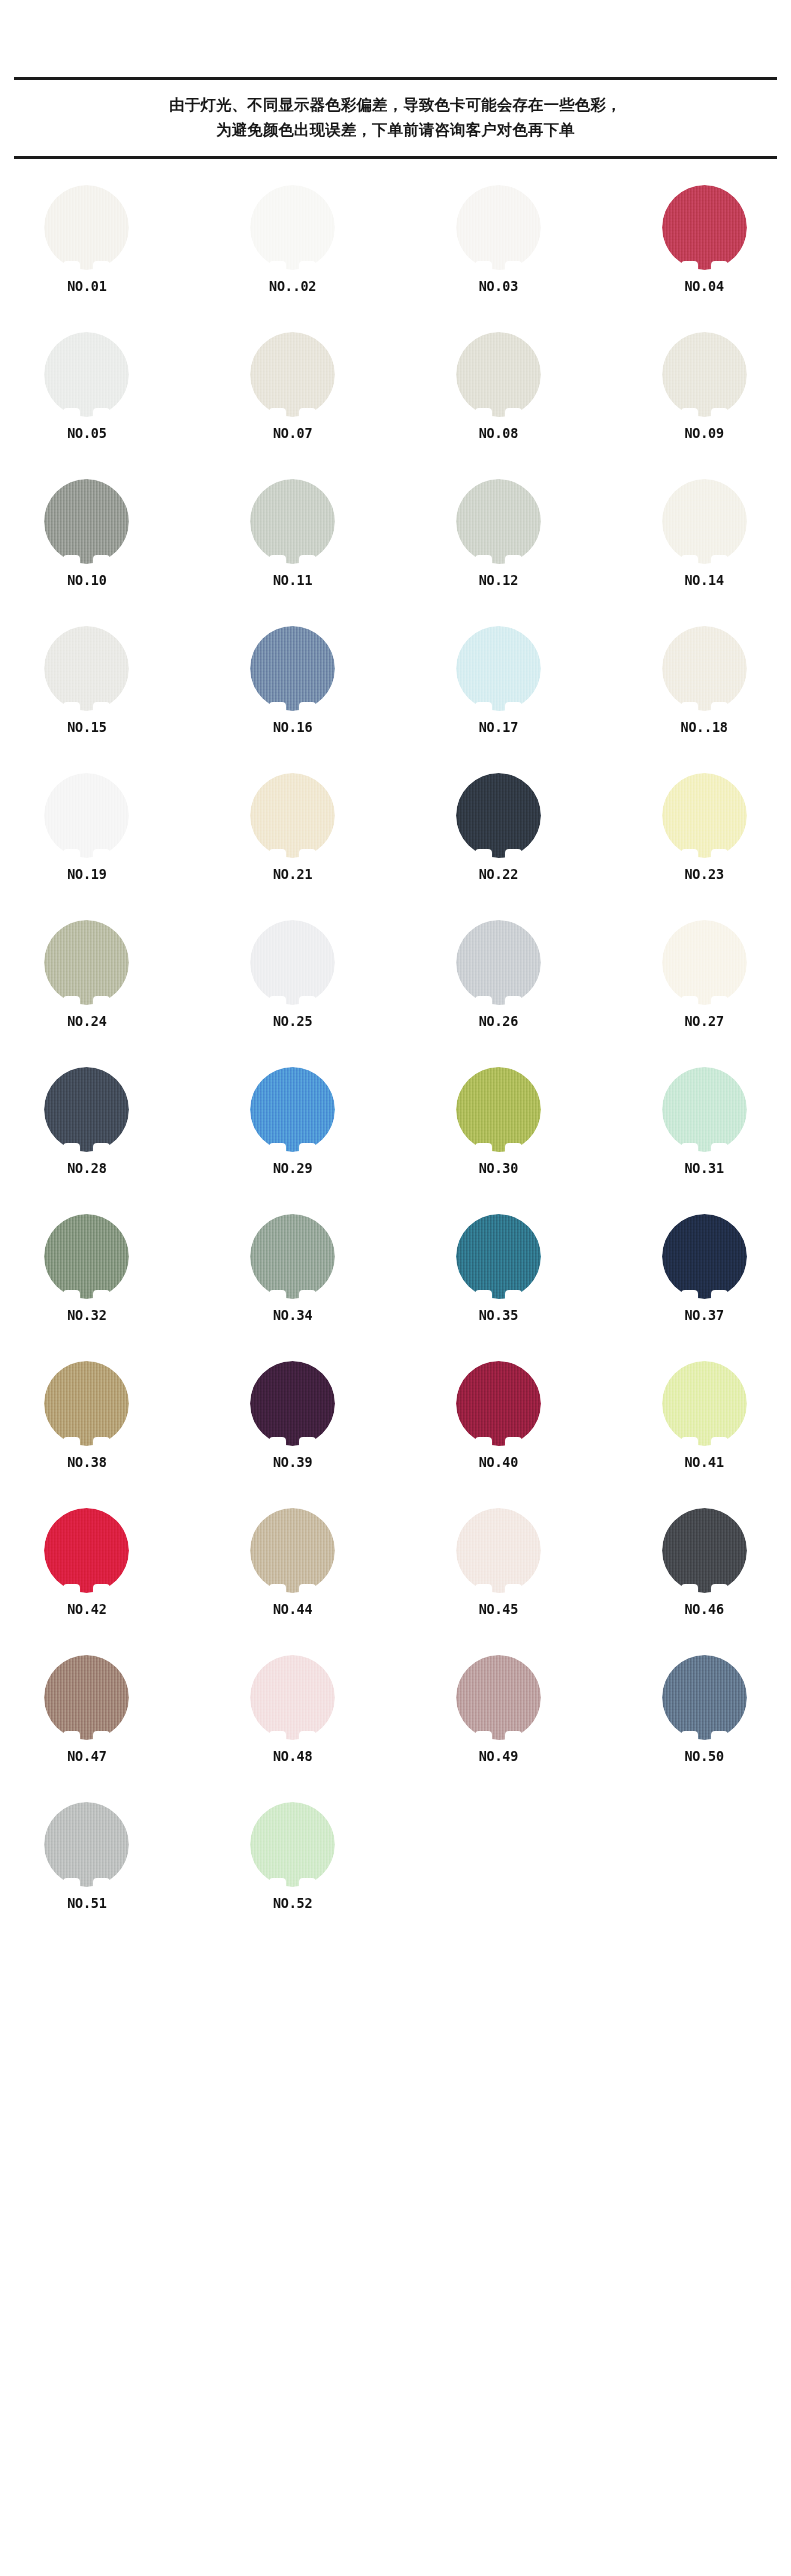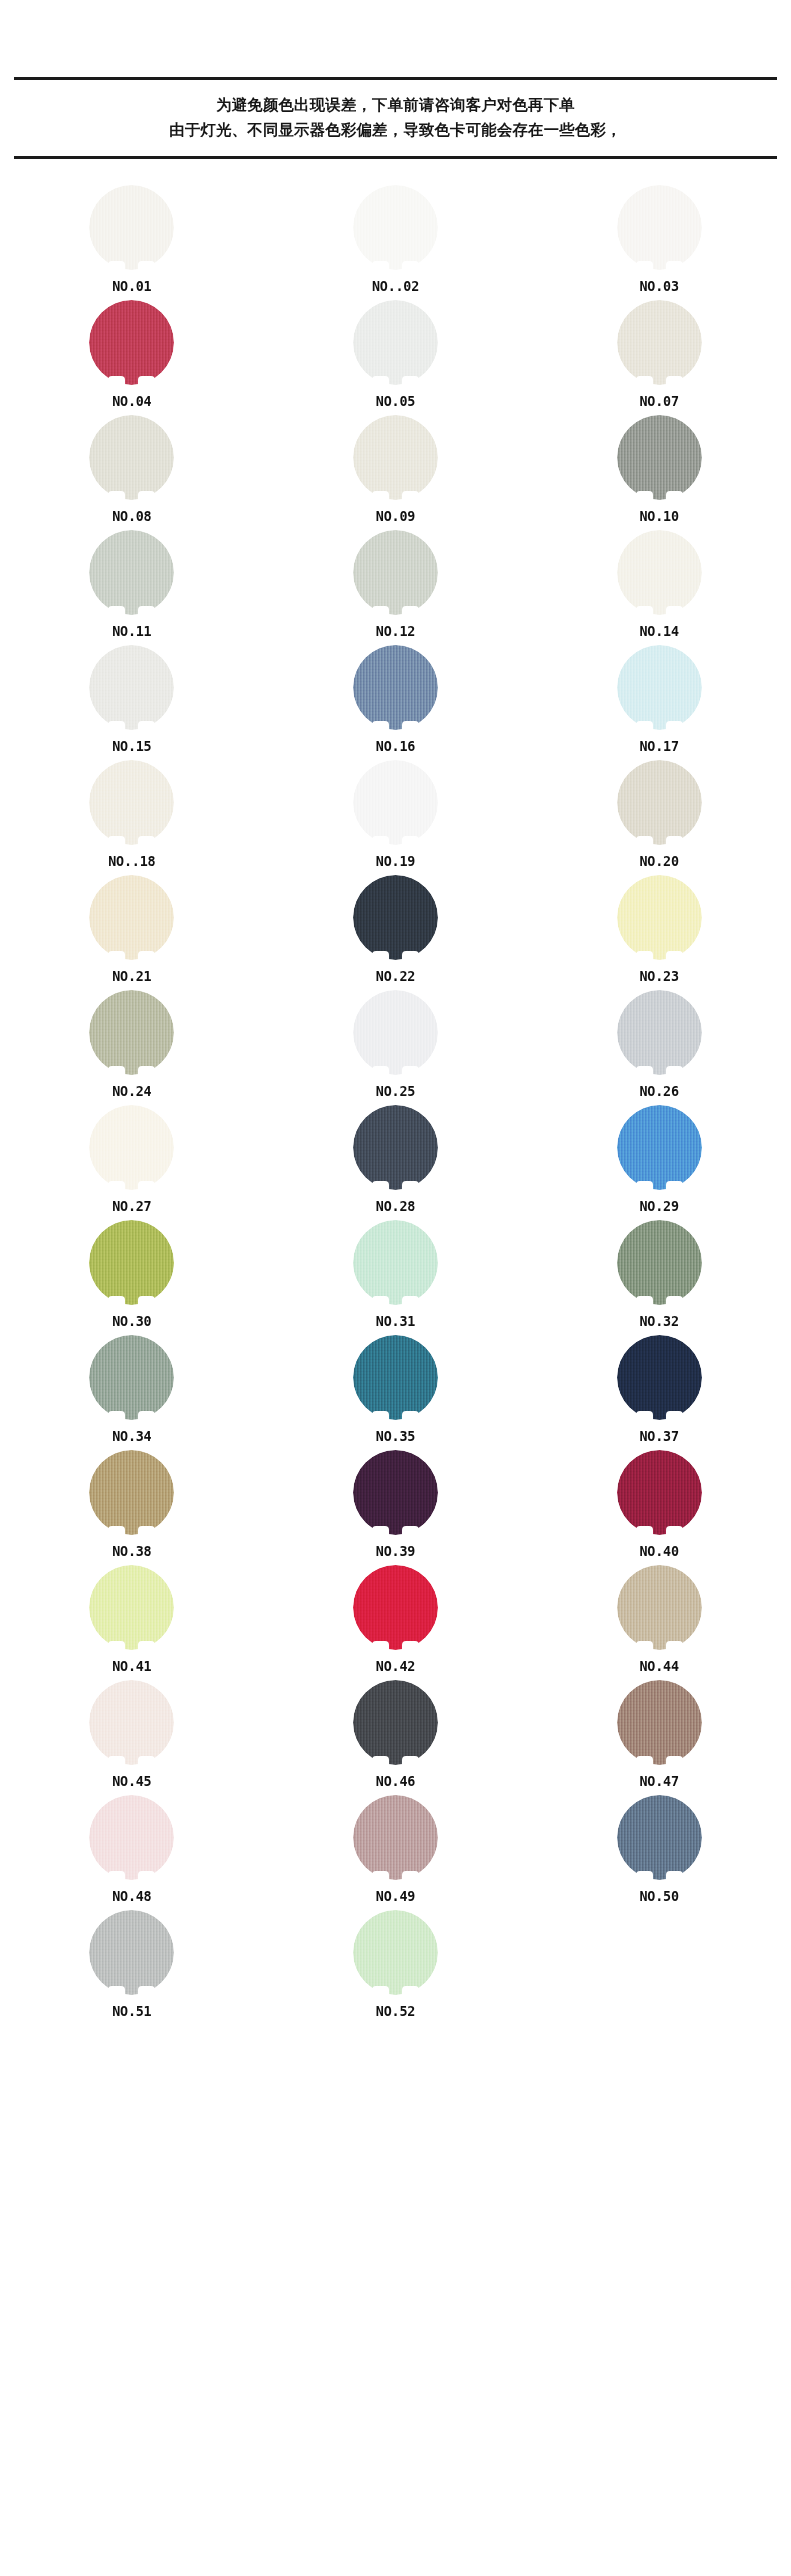--- a/index.html
+++ b/index.html
@@ -43,25 +43,26 @@
     letter-spacing: 0.3px;
     line-height: 1.62;
     white-space: nowrap;
   }
 
   
   .swatch-grid {
     margin: 0;
     padding: 26px 0 0 0;
     display: grid;
-    grid-template-columns: repeat(3, 1fr);
+    grid-template-columns: repeat(4, 1fr);
     column-gap: 0px;
     row-gap: 0px;
     width: 791px;
     box-sizing: border-box;
+    gap: 32px;
   }
 
   .swatch-cell {
     width: 100%;
     height: 115px;
     display: flex;
     flex-direction: column;
     align-items: center;
     justify-content: flex-start;
     box-sizing: border-box;
@@ -125,22 +126,22 @@
     letter-spacing: -0.2px;
     white-space: nowrap;
   }
 </style>
 </head>
 <body>
 
 <div class="page">
 
   <div class="notice">
+    <span class="notice-line">由于灯光、不同显示器色彩偏差，导致色卡可能会存在一些色彩，</span>
     <span class="notice-line">为避免颜色出现误差，下单前请咨询客户对色再下单</span>
-    <span class="notice-line">由于灯光、不同显示器色彩偏差，导致色卡可能会存在一些色彩，</span>
   </div>
 
   <div class="swatch-grid">
       <div class="swatch-cell">
         <div class="swatch-disc-wrap">
           <div class="swatch-disc" style="background-color: rgb(244, 242, 237);"></div>
           <div class="notch left"></div>
           <div class="notch right"></div>
         </div>
         <div class="swatch-label">NO.01</div>
@@ -268,28 +269,20 @@
       <div class="swatch-cell">
         <div class="swatch-disc-wrap">
           <div class="swatch-disc" style="background-color: rgb(245, 245, 245);"></div>
           <div class="notch left"></div>
           <div class="notch right"></div>
         </div>
         <div class="swatch-label">NO.19</div>
       </div>
       <div class="swatch-cell">
         <div class="swatch-disc-wrap">
-          <div class="swatch-disc" style="background-color: rgb(221, 217, 204);"></div>
-          <div class="notch left"></div>
-          <div class="notch right"></div>
-        </div>
-        <div class="swatch-label">NO.20</div>
-      </div>
-      <div class="swatch-cell">
-        <div class="swatch-disc-wrap">
           <div class="swatch-disc" style="background-color: rgb(240, 230, 207);"></div>
           <div class="notch left"></div>
           <div class="notch right"></div>
         </div>
         <div class="swatch-label">NO.21</div>
       </div>
       <div class="swatch-cell">
         <div class="swatch-disc-wrap">
           <div class="swatch-disc" style="background-color: rgb(46, 54, 64);"></div>
           <div class="notch left"></div>

